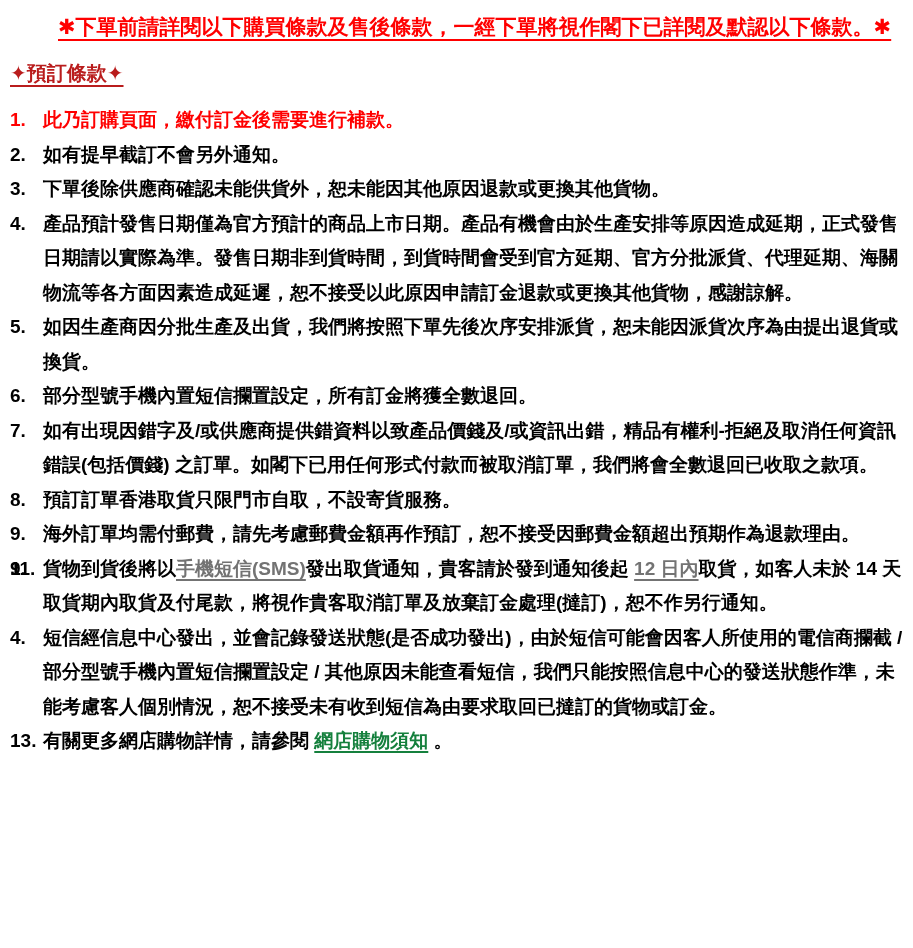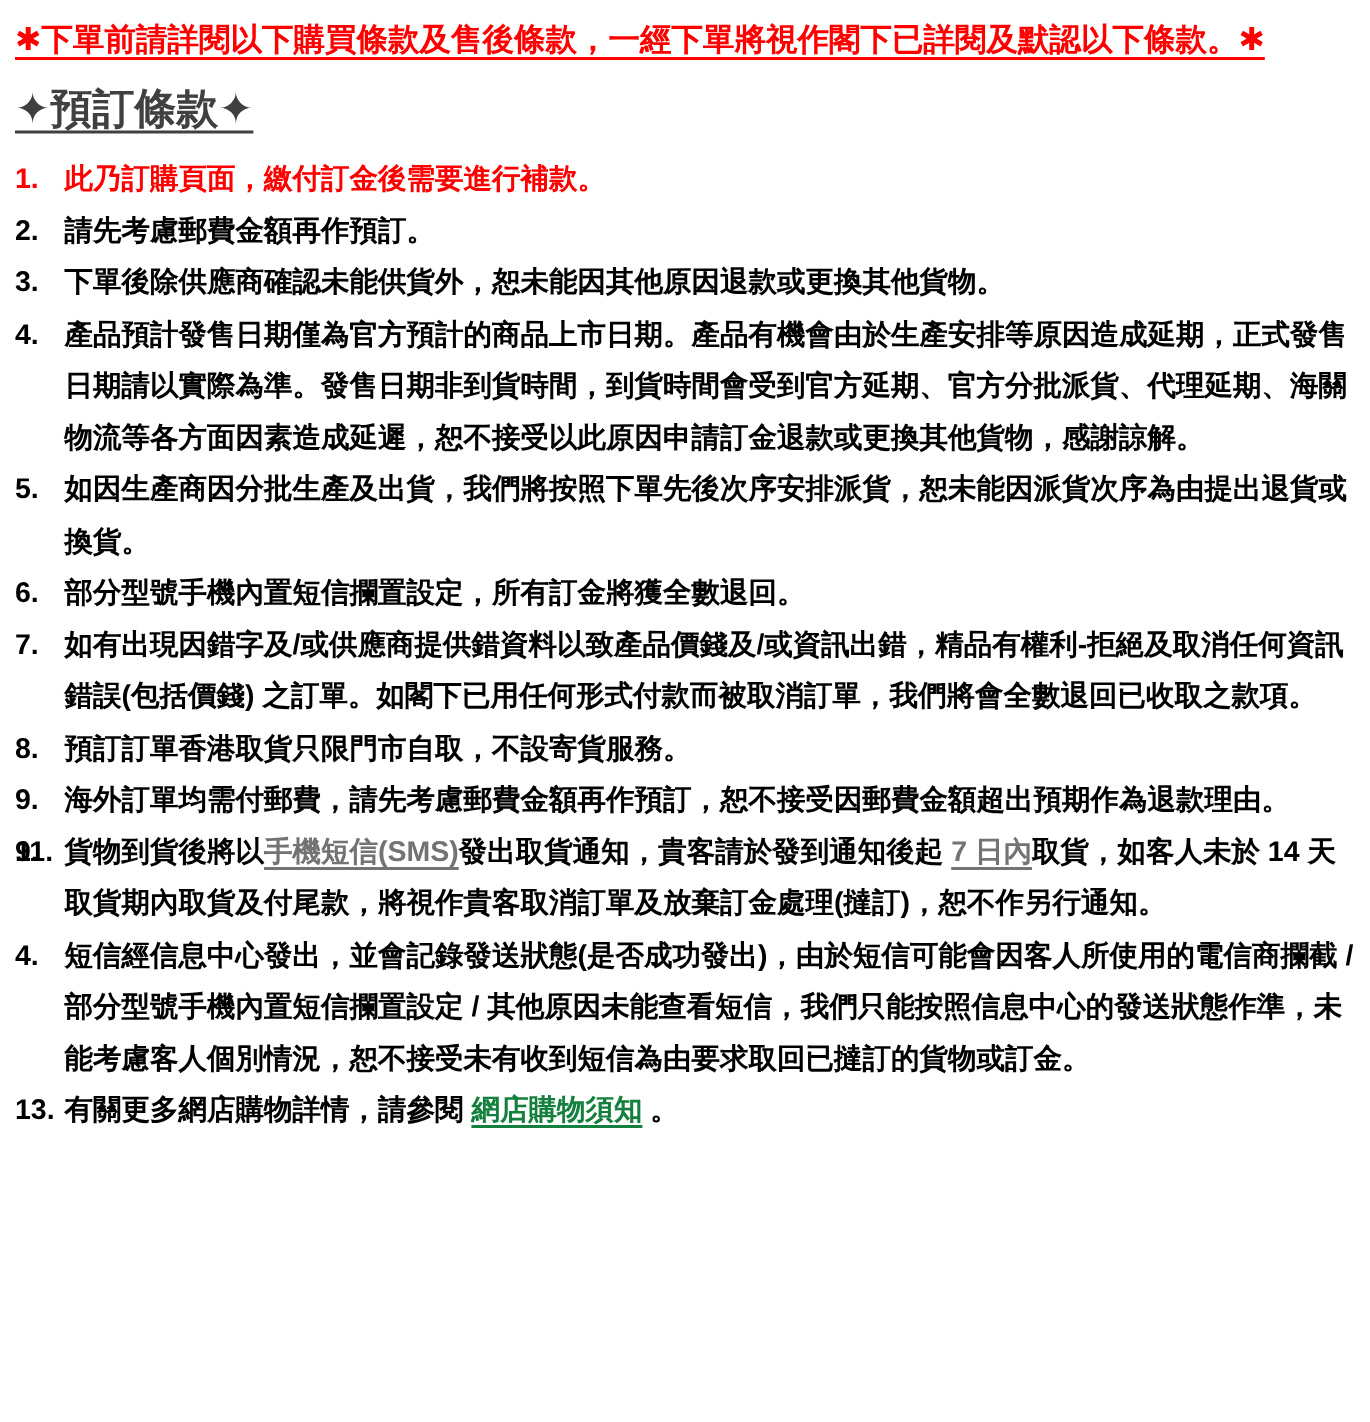--- a/index.html
+++ b/index.html
@@ -12,26 +12,27 @@
     overflow:hidden;
   }
   .doc{padding:12px 10px 0 10px;}
   .main-heading{
     font-size:21px;
     line-height:30px;
     color:#ff0000;
     text-decoration:underline;
     text-decoration-thickness:2px;
     text-underline-offset:5px;
+    margin-left:48px;
   }
   .section-heading{
     margin-top:16px;
-    font-size:28px;
+    font-size:20px;
     line-height:30px;
-    color:#404040;
+    color:#b91c1c;
     text-decoration:underline;
     text-decoration-thickness:2px;
     text-underline-offset:5px;
     display:inline-block;
   }
   ol.terms-list{
     list-style:none;
     margin:15px 0 0 0;
     padding:0;
     font-size:19px;
@@ -67,26 +68,26 @@
 
 <div class="doc">
   <div class="main-heading">✱下單前請詳閱以下購買條款及售後條款，一經下單將視作閣下已詳閱及默認以下條款。✱</div>
 
   <div>
     <span class="section-heading">✦預訂條款✦</span>
   </div>
 
   <ol class="terms-list" id="terms-list">
       <li class="red"><span class="num">1.</span><span>此乃訂購頁面，繳付訂金後需要進行補款。</span></li>
-      <li><span class="num">2.</span><span>請先考慮郵費金額再作預訂。</span></li>
+      <li><span class="num">2.</span><span>如有提早截訂不會另外通知。</span></li>
       <li><span class="num">3.</span><span>下單後除供應商確認未能供貨外，恕未能因其他原因退款或更換其他貨物。</span></li>
       <li><span class="num">4.</span><span>產品預計發售日期僅為官方預計的商品上市日期。產品有機會由於生產安排等原因造成延期，正式發售日期請以實際為準。發售日期非到貨時間，到貨時間會受到官方延期、官方分批派貨、代理延期、海關物流等各方面因素造成延遲，恕不接受以此原因申請訂金退款或更換其他貨物，感謝諒解。</span></li>
       <li><span class="num">5.</span><span>如因生產商因分批生產及出貨，我們將按照下單先後次序安排派貨，恕未能因派貨次序為由提出退貨或換貨。</span></li>
       <li><span class="num">6.</span><span>部分型號手機內置短信攔置設定，所有訂金將獲全數退回。</span></li>
       <li><span class="num">7.</span><span>如有出現因錯字及/或供應商提供錯資料以致產品價錢及/或資訊出錯，精品有權利-拒絕及取消任何資訊錯誤(包括價錢) 之訂單。如閣下已用任何形式付款而被取消訂單，我們將會全數退回已收取之款項。</span></li>
       <li><span class="num">8.</span><span>預訂訂單香港取貨只限門市自取，不設寄貨服務。</span></li>
       <li><span class="num">9.</span><span>海外訂單均需付郵費，請先考慮郵費金額再作預訂，恕不接受因郵費金額超出預期作為退款理由。</span></li>
       <li><span class="num">9.</span></li>
-      <li><span class="num">11.</span><span>貨物到貨後將以</span><span class="hl">手機短信(SMS)</span><span>發出取貨通知，貴客請於發到通知後起 </span><span class="hl">7 日內</span><span>取貨，如客人未於 14 天取貨期內取貨及付尾款，將視作貴客取消訂單及放棄訂金處理(撻訂)，恕不作另行通知。</span></li>
+      <li><span class="num">11.</span><span>貨物到貨後將以</span><span class="hl">手機短信(SMS)</span><span>發出取貨通知，貴客請於發到通知後起 </span><span class="hl">12 日內</span><span>取貨，如客人未於 14 天取貨期內取貨及付尾款，將視作貴客取消訂單及放棄訂金處理(撻訂)，恕不作另行通知。</span></li>
       <li><span class="num">4.</span><span>短信經信息中心發出，並會記錄發送狀態(是否成功發出)，由於短信可能會因客人所使用的電信商攔截 / 部分型號手機內置短信攔置設定 / 其他原因未能查看短信，我們只能按照信息中心的發送狀態作準，未能考慮客人個別情況，恕不接受未有收到短信為由要求取回已撻訂的貨物或訂金。</span></li>
       <li><span class="num">13.</span><span>有關更多網店購物詳情，請參閱 </span><a class="link" href="#">網店購物須知</a><span> 。</span></li>
     </ol>
 </div>
 
 </body></html>

